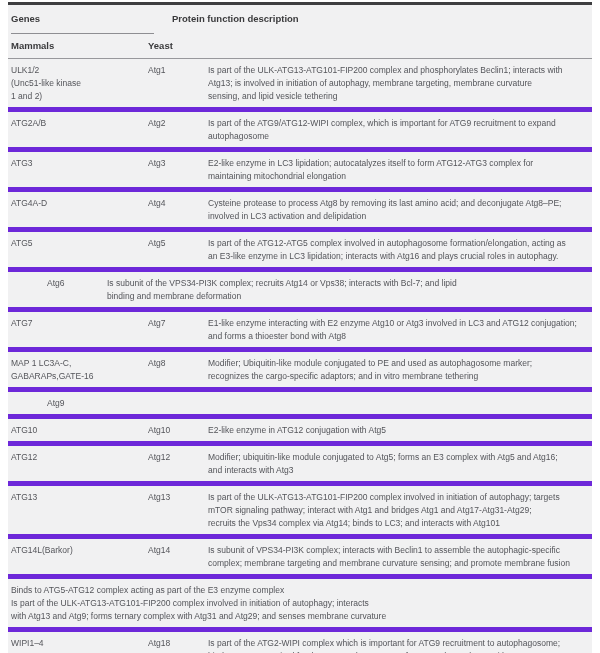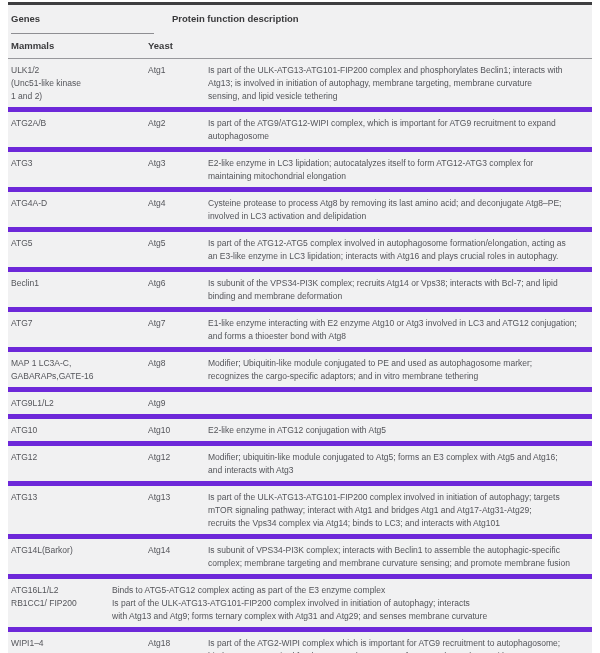--- a/index.html
+++ b/index.html
@@ -132,21 +132,20 @@
   </div>
 
   <div class="row">
     <div class="col-m">ATG5</div>
     <div class="col-y">Atg5</div>
     <div class="col-d">Is part of the ATG12-ATG5 complex involved in autophagosome formation/elongation, acting as
 an E3-like enzyme in LC3 lipidation; interacts with Atg16 and plays crucial roles in autophagy.</div>
   </div>
 
   <div class="row">
-    <div class="col-m">Beclin1</div>
     <div class="col-y">Atg6</div>
     <div class="col-d">Is subunit of the VPS34-PI3K complex; recruits Atg14 or Vps38; interacts with Bcl-7; and lipid
 binding and membrane deformation</div>
   </div>
 
   <div class="row">
     <div class="col-m">ATG7</div>
     <div class="col-y">Atg7</div>
     <div class="col-d">E1-like enzyme interacting with E2 enzyme Atg10 or Atg3 involved in LC3 and ATG12 conjugation;
 and forms a thioester bond with Atg8</div>
@@ -154,21 +153,20 @@
 
   <div class="row">
     <div class="col-m">MAP 1 LC3A-C,
 GABARAPs,GATE-16</div>
     <div class="col-y">Atg8</div>
     <div class="col-d">Modifier; Ubiquitin-like module conjugated to PE and used as autophagosome marker;
 recognizes the cargo-specific adaptors; and in vitro membrane tethering</div>
   </div>
 
   <div class="row">
-    <div class="col-m">ATG9L1/L2</div>
     <div class="col-y">Atg9</div>
   </div>
 
   <div class="row">
     <div class="col-m">ATG10</div>
     <div class="col-y">Atg10</div>
     <div class="col-d">E2-like enzyme in ATG12 conjugation with Atg5</div>
   </div>
 
   <div class="row">
@@ -187,22 +185,20 @@
   </div>
 
   <div class="row">
     <div class="col-m">ATG14L(Barkor)</div>
     <div class="col-y">Atg14</div>
     <div class="col-d">Is subunit of VPS34-PI3K complex; interacts with Beclin1 to assemble the autophagic-specific
 complex; membrane targeting and membrane curvature sensing; and promote membrane fusion</div>
   </div>
 
   <div class="row">
-    <div class="col-m">ATG16L1/L2
-RB1CC1/ FIP200</div>
     <div class="col-d">Binds to ATG5-ATG12 complex acting as part of the E3 enzyme complex
 Is part of the ULK-ATG13-ATG101-FIP200 complex involved in initiation of autophagy; interacts
 with Atg13 and Atg9; forms ternary complex with Atg31 and Atg29; and senses membrane curvature</div>
   </div>
 
   <div class="row">
     <div class="col-m">WIPI1–4</div>
     <div class="col-y">Atg18</div>
     <div class="col-d">Is part of the ATG2-WIPI complex which is important for ATG9 recruitment to autophagosome;
 binds to PI3P; required for the retrograde transport of Atg9; and complexes with Atg2</div>

